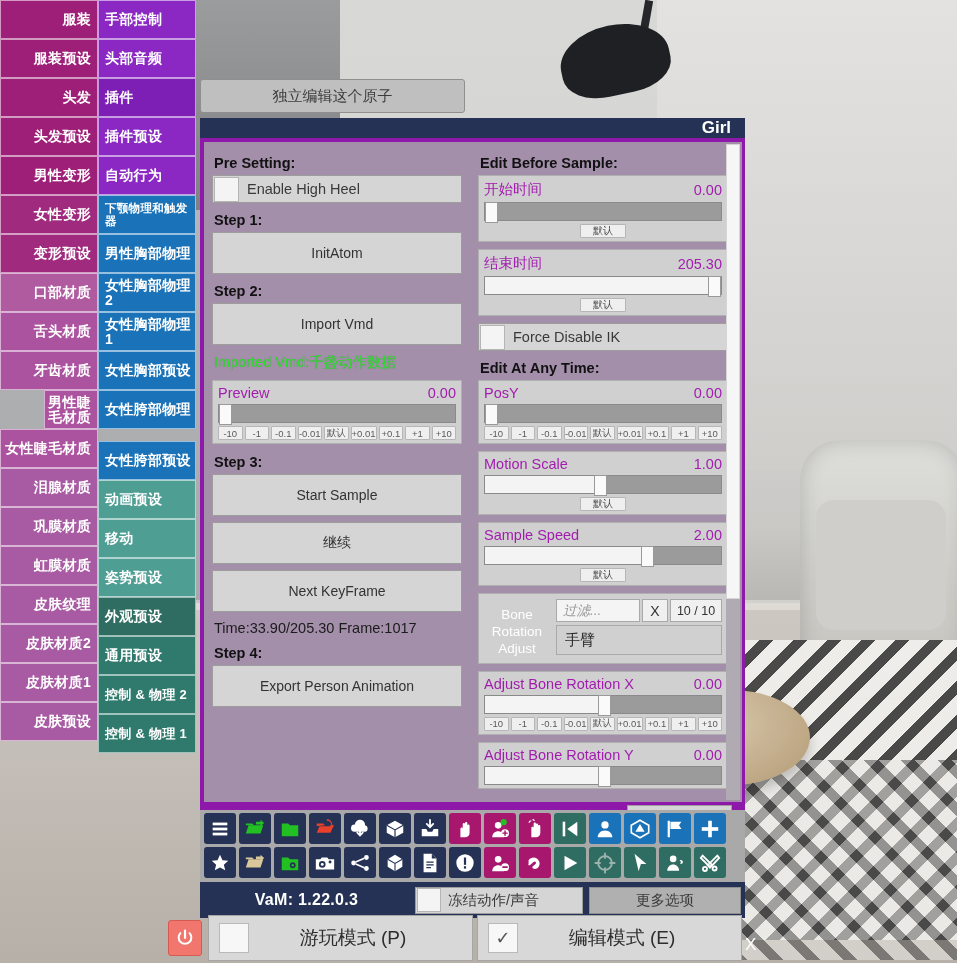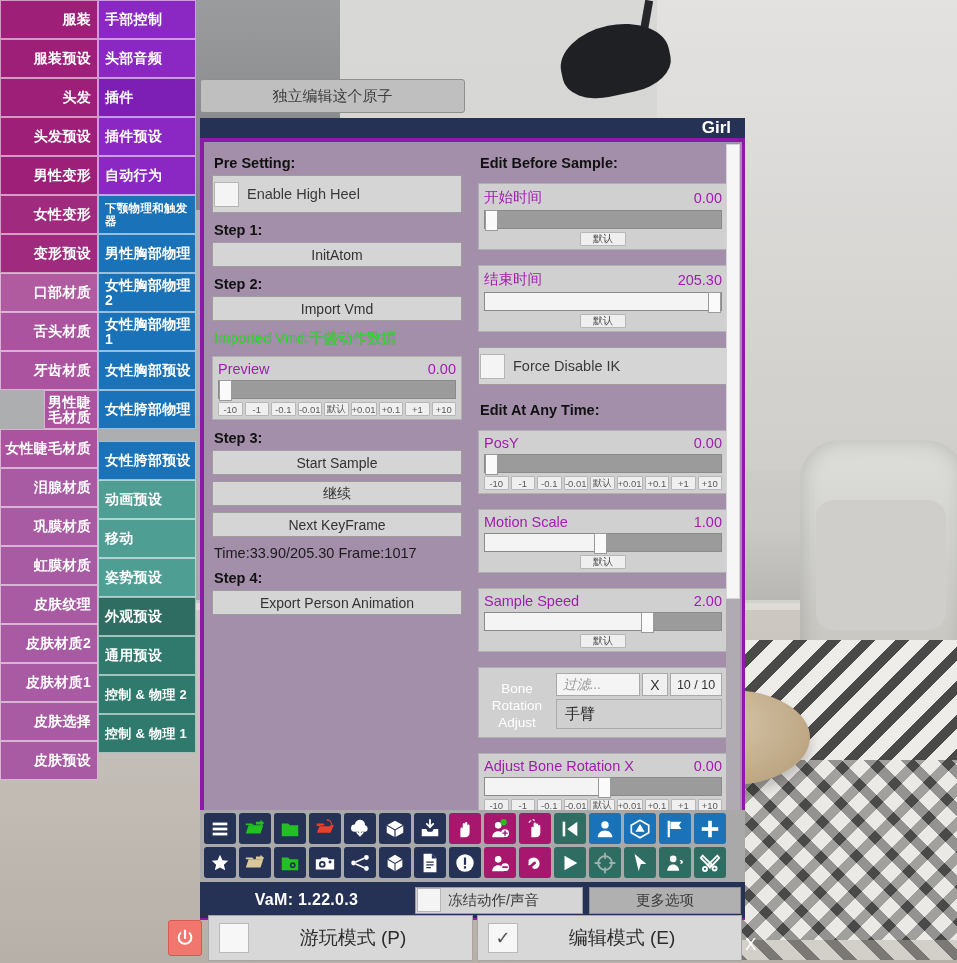--- a/index.html
+++ b/index.html
@@ -111,37 +111,37 @@
   }
   #dialog-inner {
     flex:1; background:#a48fab; display:flex; position:relative;
     overflow:hidden;
   }
   .col {
     padding:10px 8px 6px 8px;
     display:flex; flex-direction:column; gap:0px;
   }
   .col-left { width:266px; }
-  .col-right { width:262px; padding-right:4px;gap:8px; }
+  .col-right { width:262px; padding-right:4px; }
 
   .sect-title {
     color:#111; font-size:14.5px; font-weight:bold;
     margin:3px 0 4px 2px;
   }
 
   .btn {
     background:#d5d5d5; color:#333; border:1px solid #9d9d9d;
-    height:25px; display:flex; align-items:center; justify-content:center;
+    height:42px; display:flex; align-items:center; justify-content:center;
     font-size:14px; margin-bottom:6px;
     border-radius:1px;
   }
   .btn.cn { font-size:14px; }
 
   .toggle-row {
-    background:#d5d5d5; border:1px solid #9d9d9d; height:38px;
+    background:#d5d5d5; border:1px solid #9d9d9d; height:28px;
     display:flex; align-items:center; margin-bottom:6px;
   }
   .toggle-box {
     width:25px; height:25px; background:#f4f4f4; border:1px solid #b5b5b5;
     margin:0 8px 0 1px; flex:0 0 auto;
     display:flex; align-items:center; justify-content:center;
     font-size:16px; color:#666;
   }
   .toggle-label { font-size:14.5px; color:#3a3a3a; }
 
@@ -382,23 +382,20 @@
         <span>虹膜材质</span>
       </div>
       <div class="menu-btn" style="background: rgb(168, 91, 163);">
         <span>皮肤纹理</span>
       </div>
       <div class="menu-btn" style="background: rgb(168, 91, 163);">
         <span>皮肤材质2</span>
       </div>
       <div class="menu-btn" style="background: rgb(168, 91, 163);">
         <span>皮肤材质1</span>
-      </div>
-      <div class="menu-btn" style="background: rgb(168, 91, 163);">
-        <span>皮肤选择</span>
       </div>
       <div class="menu-btn" style="background: rgb(168, 91, 163);">
         <span>皮肤预设</span>
       </div>
     </div>
   <div class="menu-col colB">
       <div class="menu-btn" style="background: rgb(139, 40, 196);">
         <span>手部控制</span>
       </div>
       <div class="menu-btn" style="background: rgb(139, 40, 196);">

